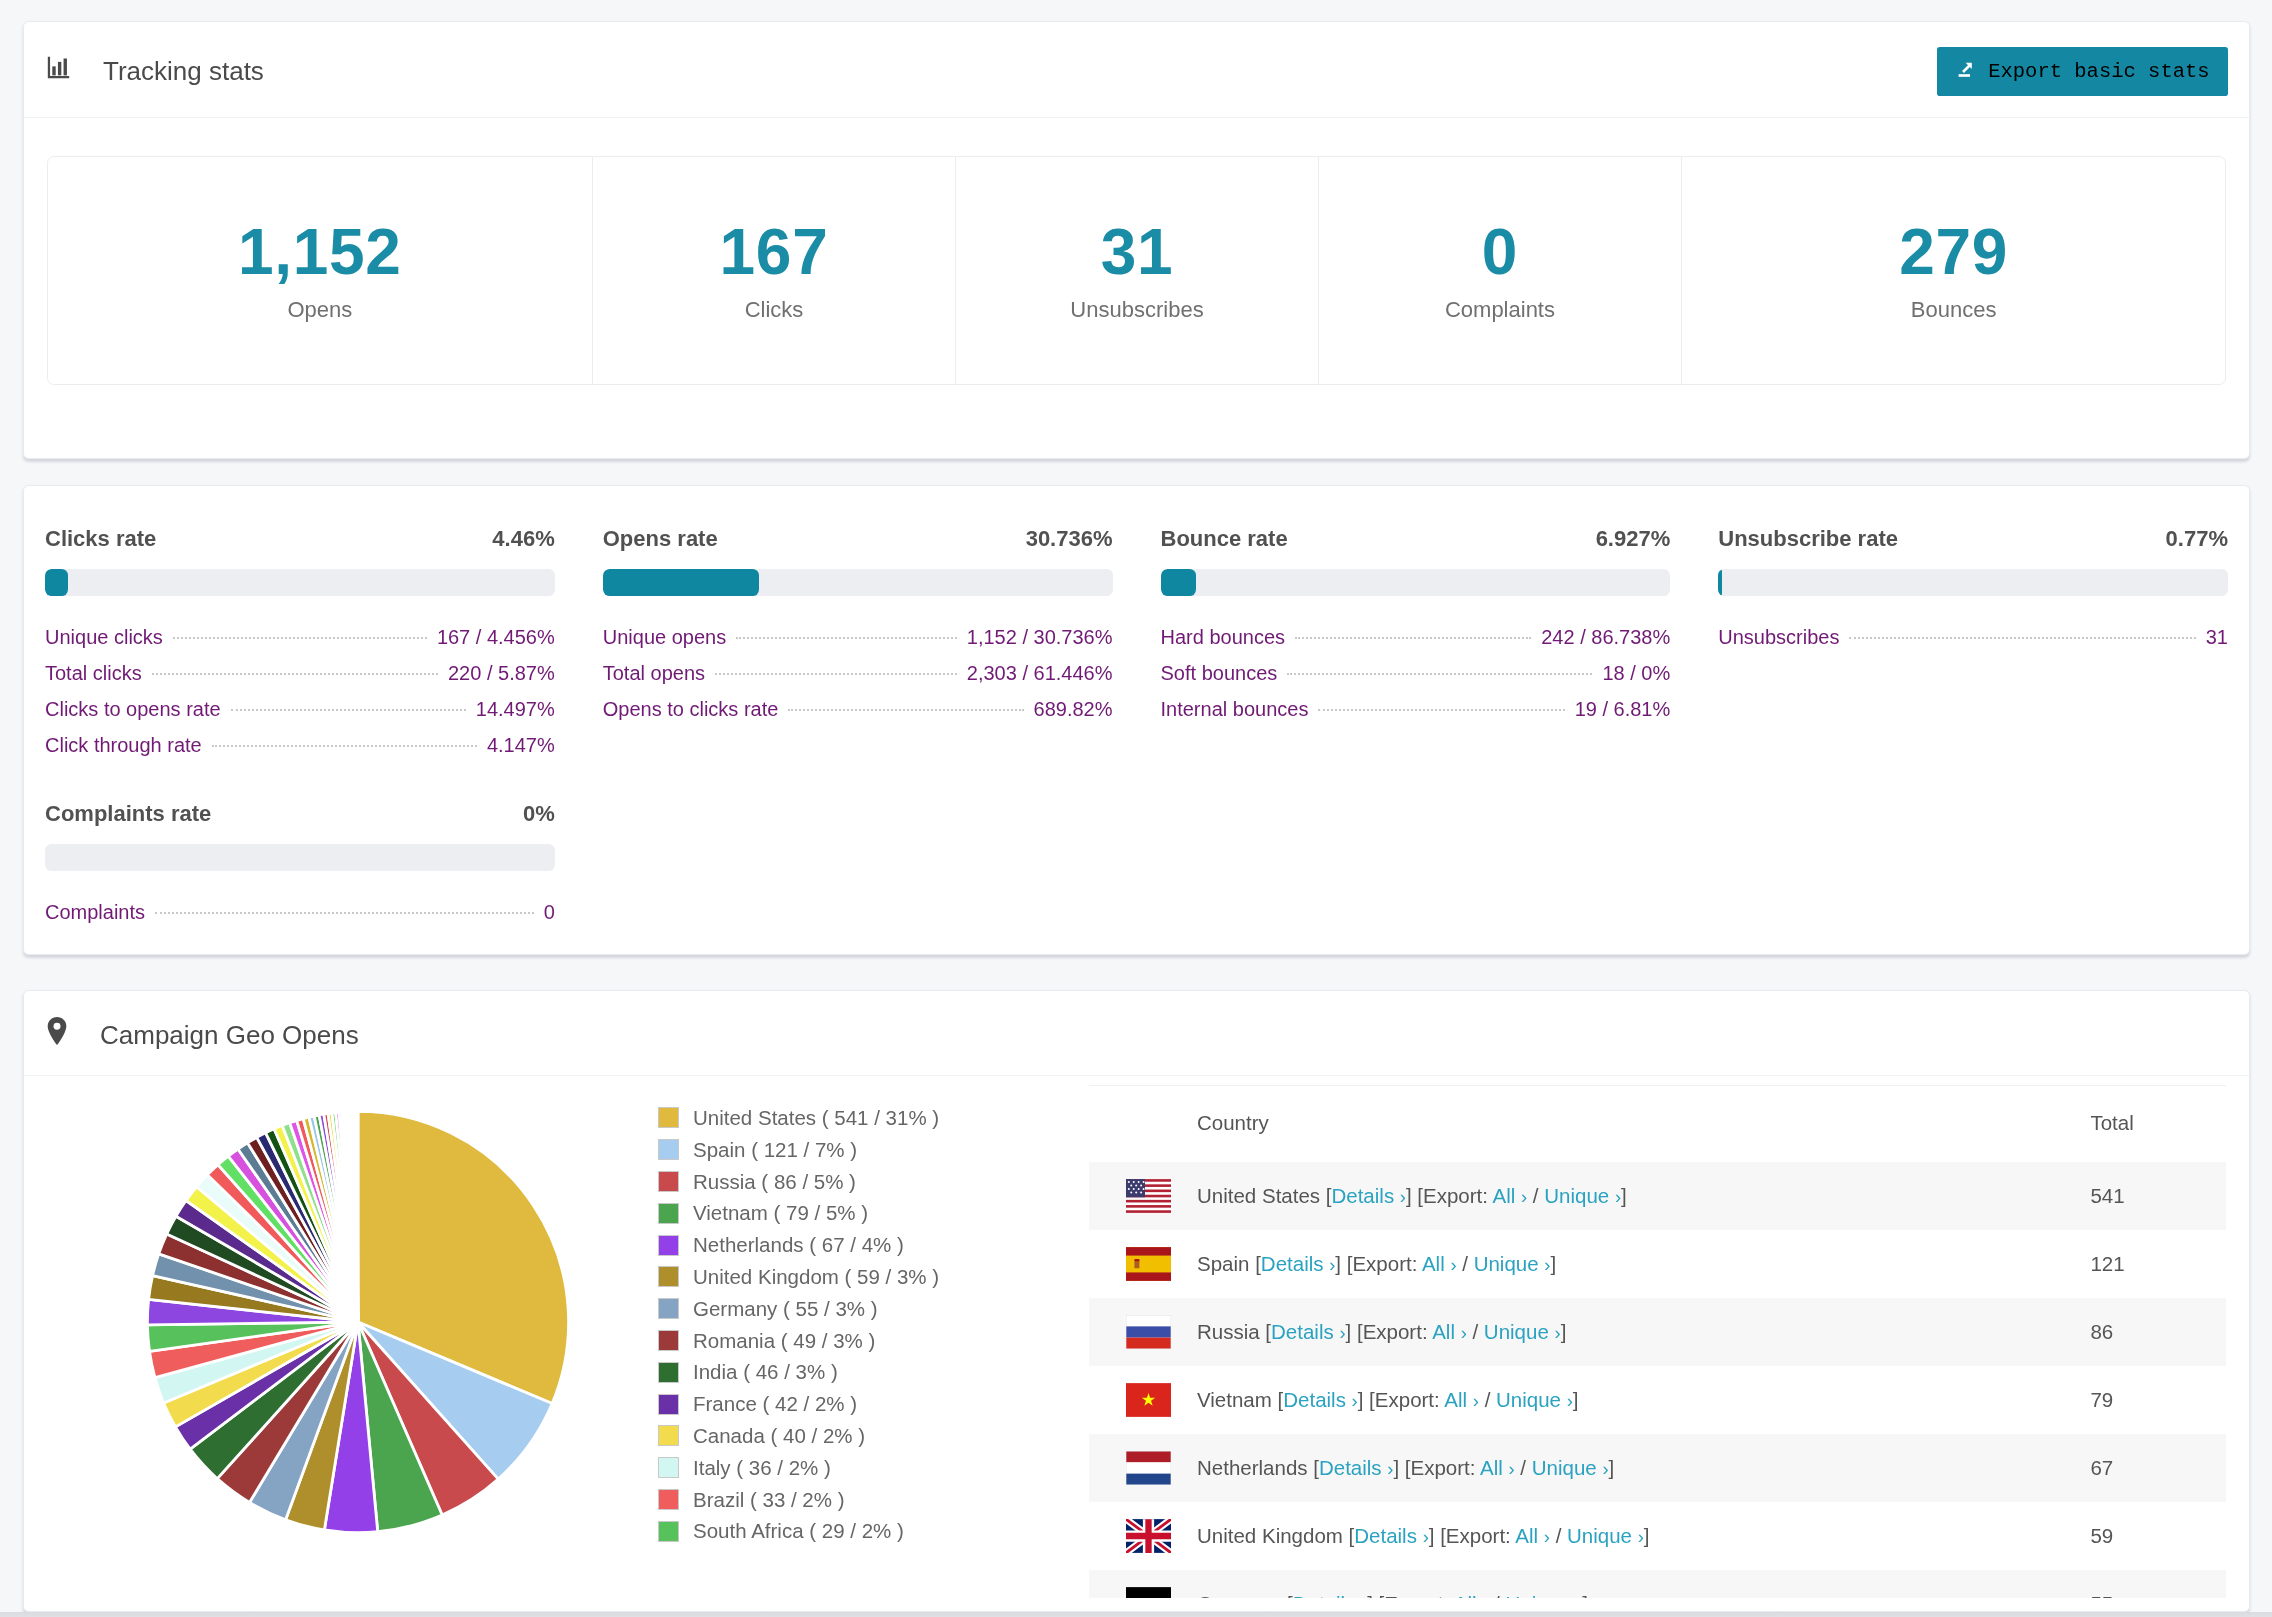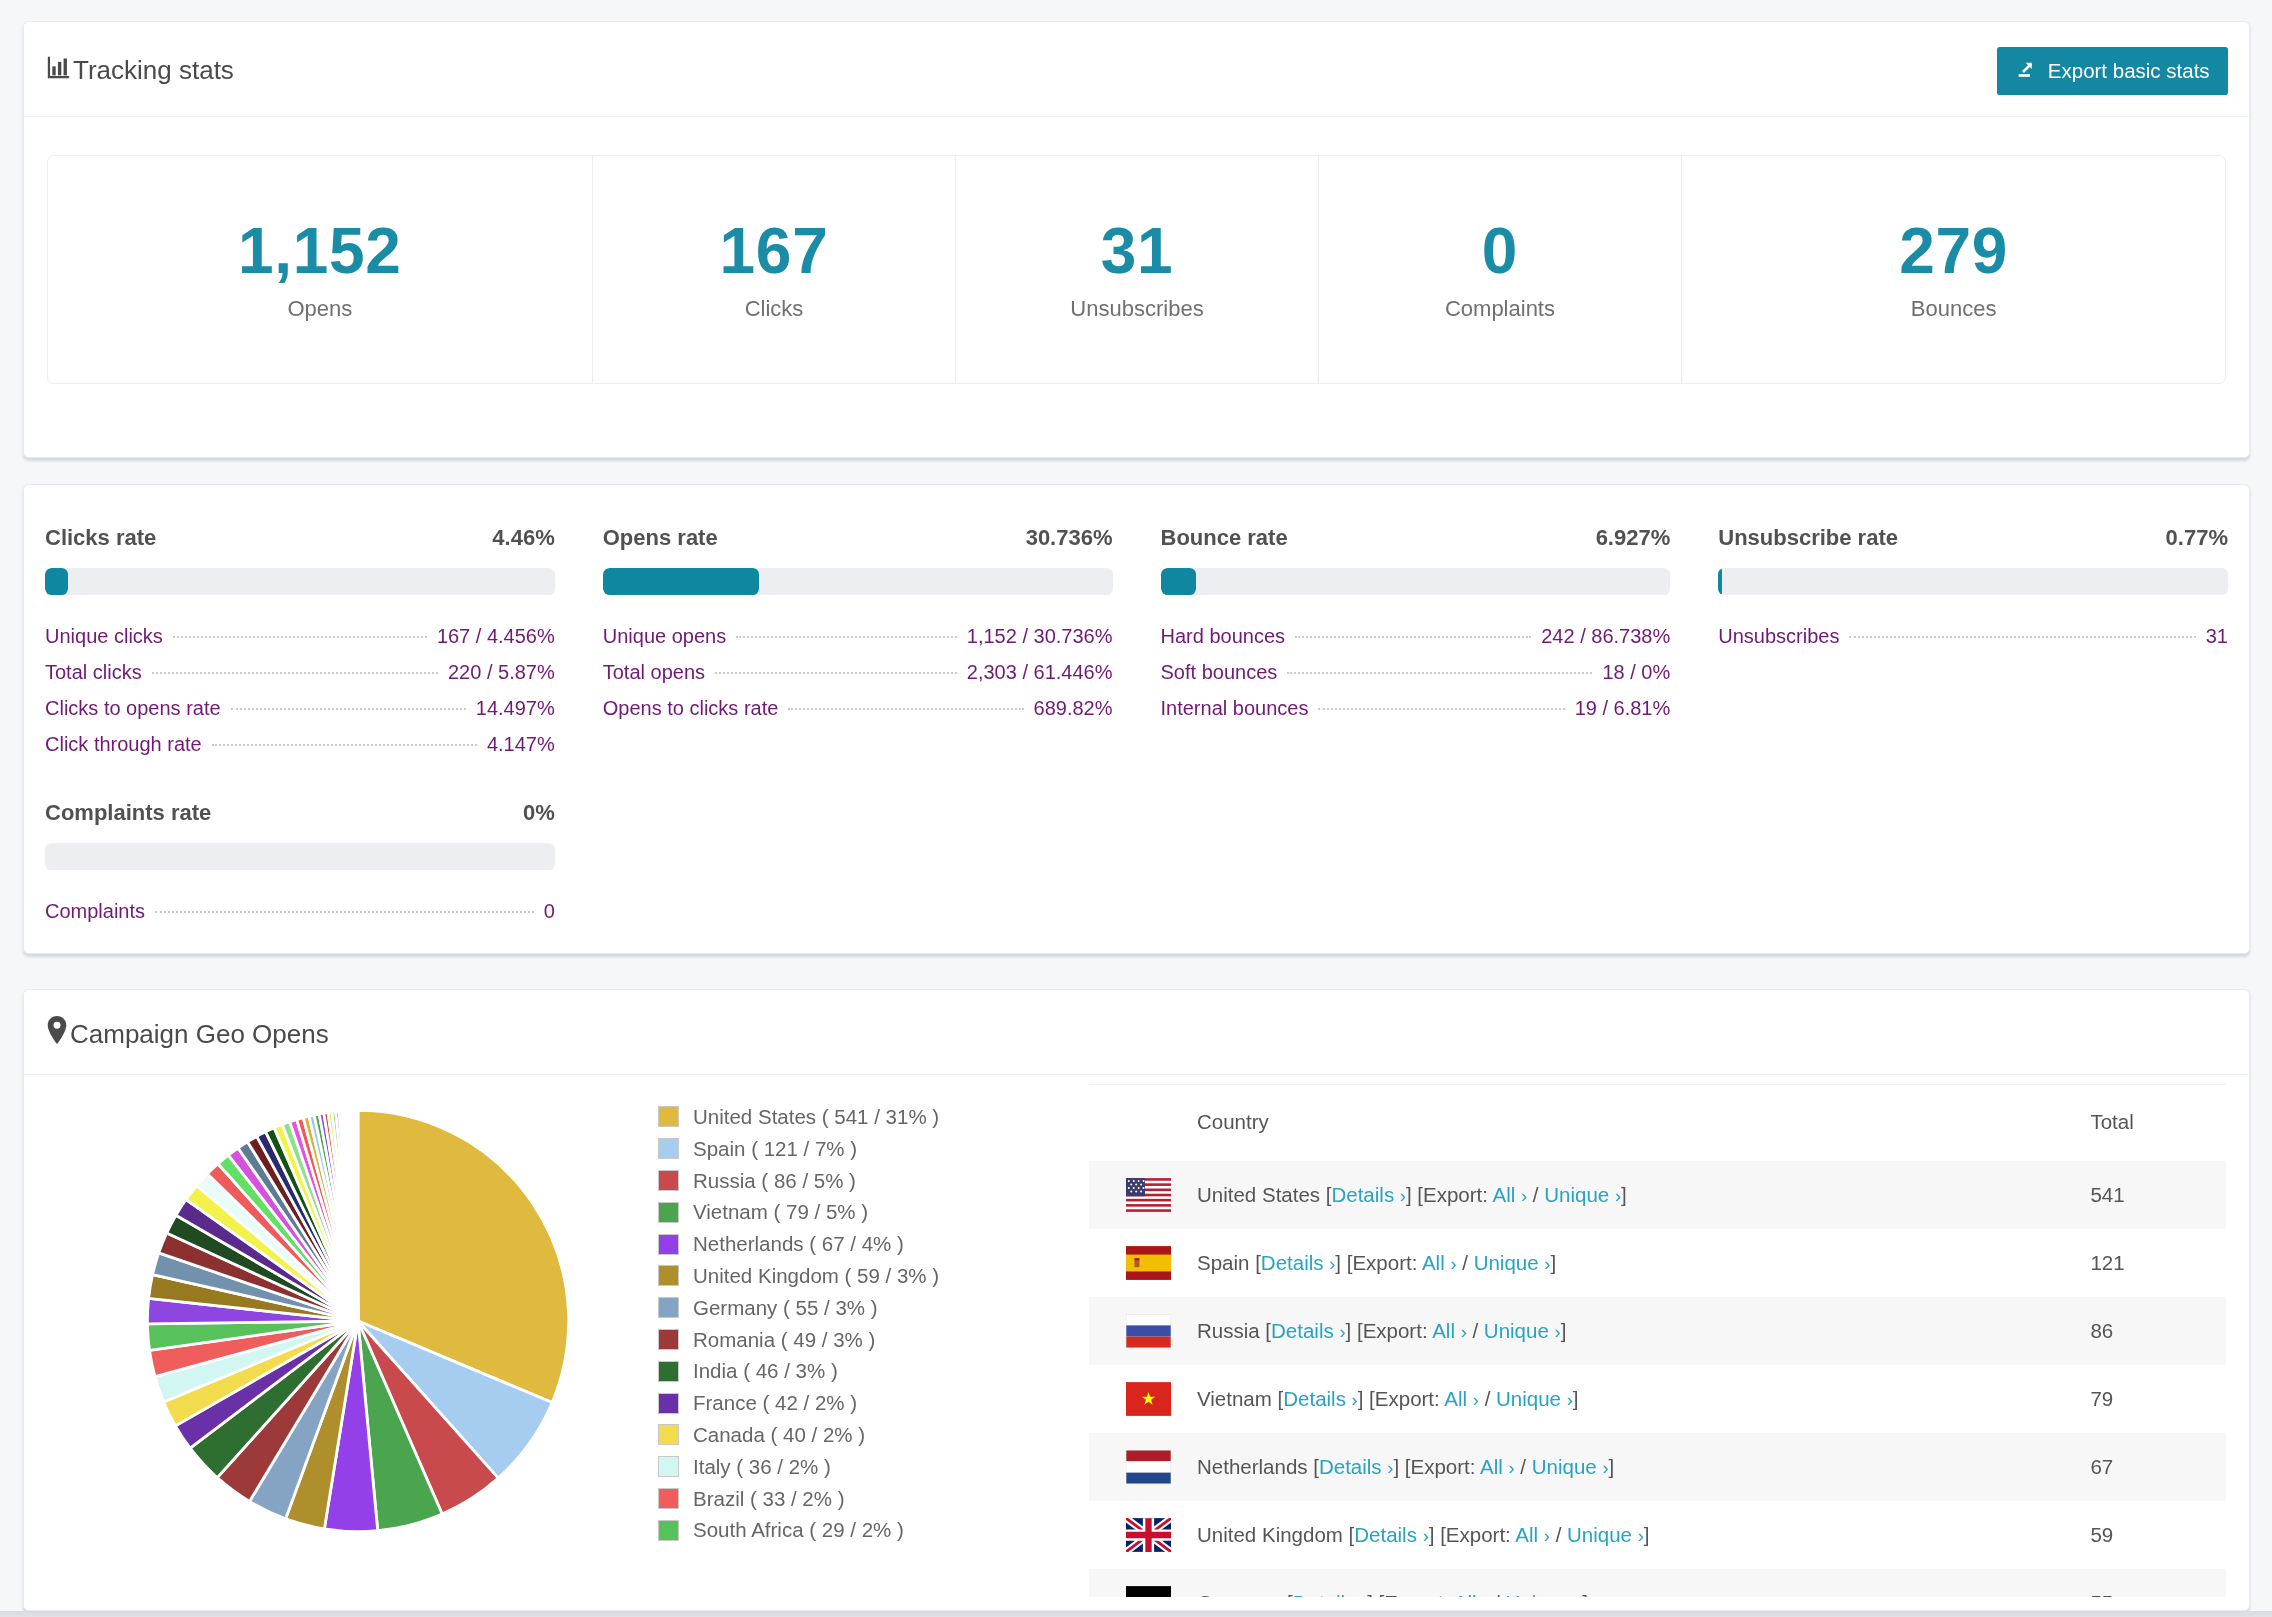--- a/index.html
+++ b/index.html
@@ -4,28 +4,28 @@
 <style>
   * { margin:0; padding:0; box-sizing:border-box; }
   html,body { width:2273px; height:1618px; overflow:hidden; }
   body { background:#f6f7f9; font-family:"Liberation Sans","DejaVu Sans",sans-serif; color:#555; }
   .page { padding:21px 23px 0; }
 
   .card { background:#fff; border:0.7px solid #e8eaef; border-radius:5.6px;
           box-shadow:0 2.1px 2.8px rgba(150,156,168,.35); }
   .card-header { display:flex; justify-content:space-between; align-items:center;
                  padding:25.4px 21px 21px; border-bottom:1.4px solid #f1f2f4; }
-  .card-title { display:flex; align-items:center; gap:1px; font-size:26px; color:#4a4a4a; }
+  .card-title { display:flex; align-items:center; gap:31px; font-size:26px; color:#4a4a4a; }
   .card-title svg { flex:none; }
 
   
   .tracking-card { margin-bottom:26px; }
-  .export-btn { display:flex; align-items:center; gap:11.3px; background:#1488a2; color:#ffffff;
+  .export-btn { display:flex; align-items:center; gap:11.3px; background:#1488a2; color:#000000;
                 border:none; border-radius:2.8px; font-size:20.5px; padding:10.6px 18.4px;
-                font-family:Liberation Sans, sans-serif; cursor:pointer; }
+                font-family:Liberation Mono, monospace; cursor:pointer; }
   .tracking-body { padding:38px 22.6px 73px; }
   .stats-row { display:grid; grid-template-columns:3fr 2fr 2fr 2fr 3fr;
                border:1.4px solid #ecedf0; border-radius:7px; background:#fff; }
   .stat-cell { text-align:center; padding:58px 7px 61px; }
   .stat-cell + .stat-cell { border-left:1.4px solid #ecedf0; }
   .stat-value { font-size:64px; font-weight:700; color:#1b8ca6; letter-spacing:0.7px; }
   .stat-label { font-size:22px; color:#707070; margin-top:8.5px;text-align:center; }
 
   
   .rates-card { margin-bottom:31px; padding:40px 21px 30px; }

